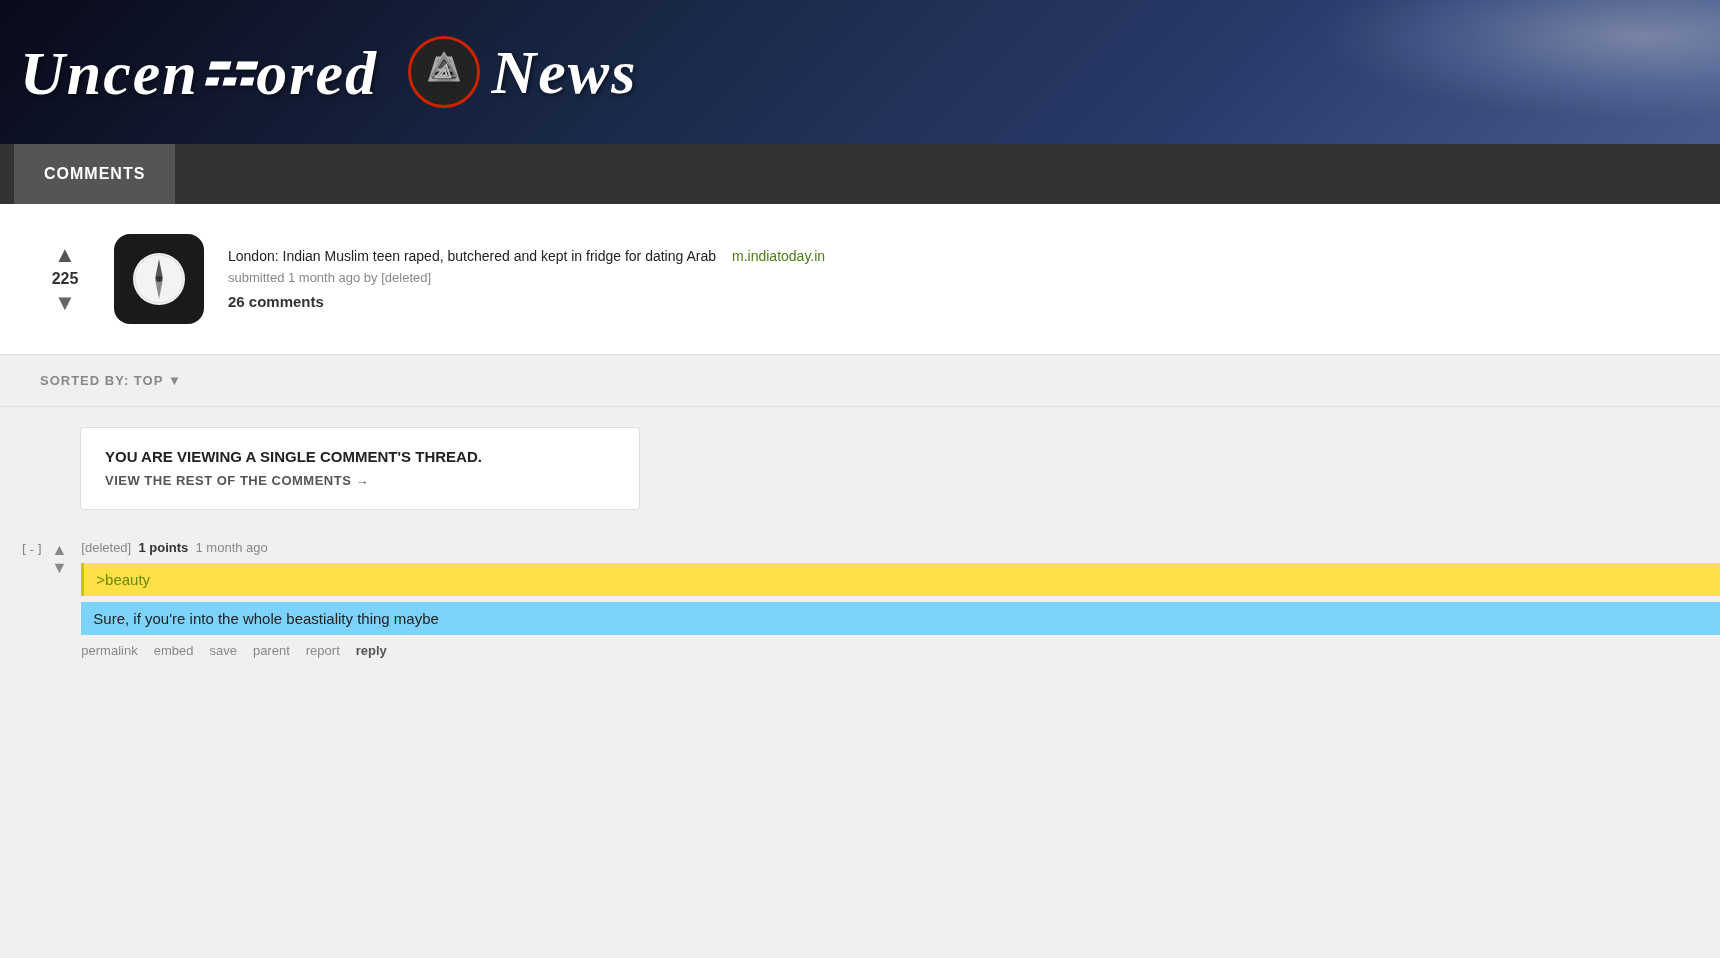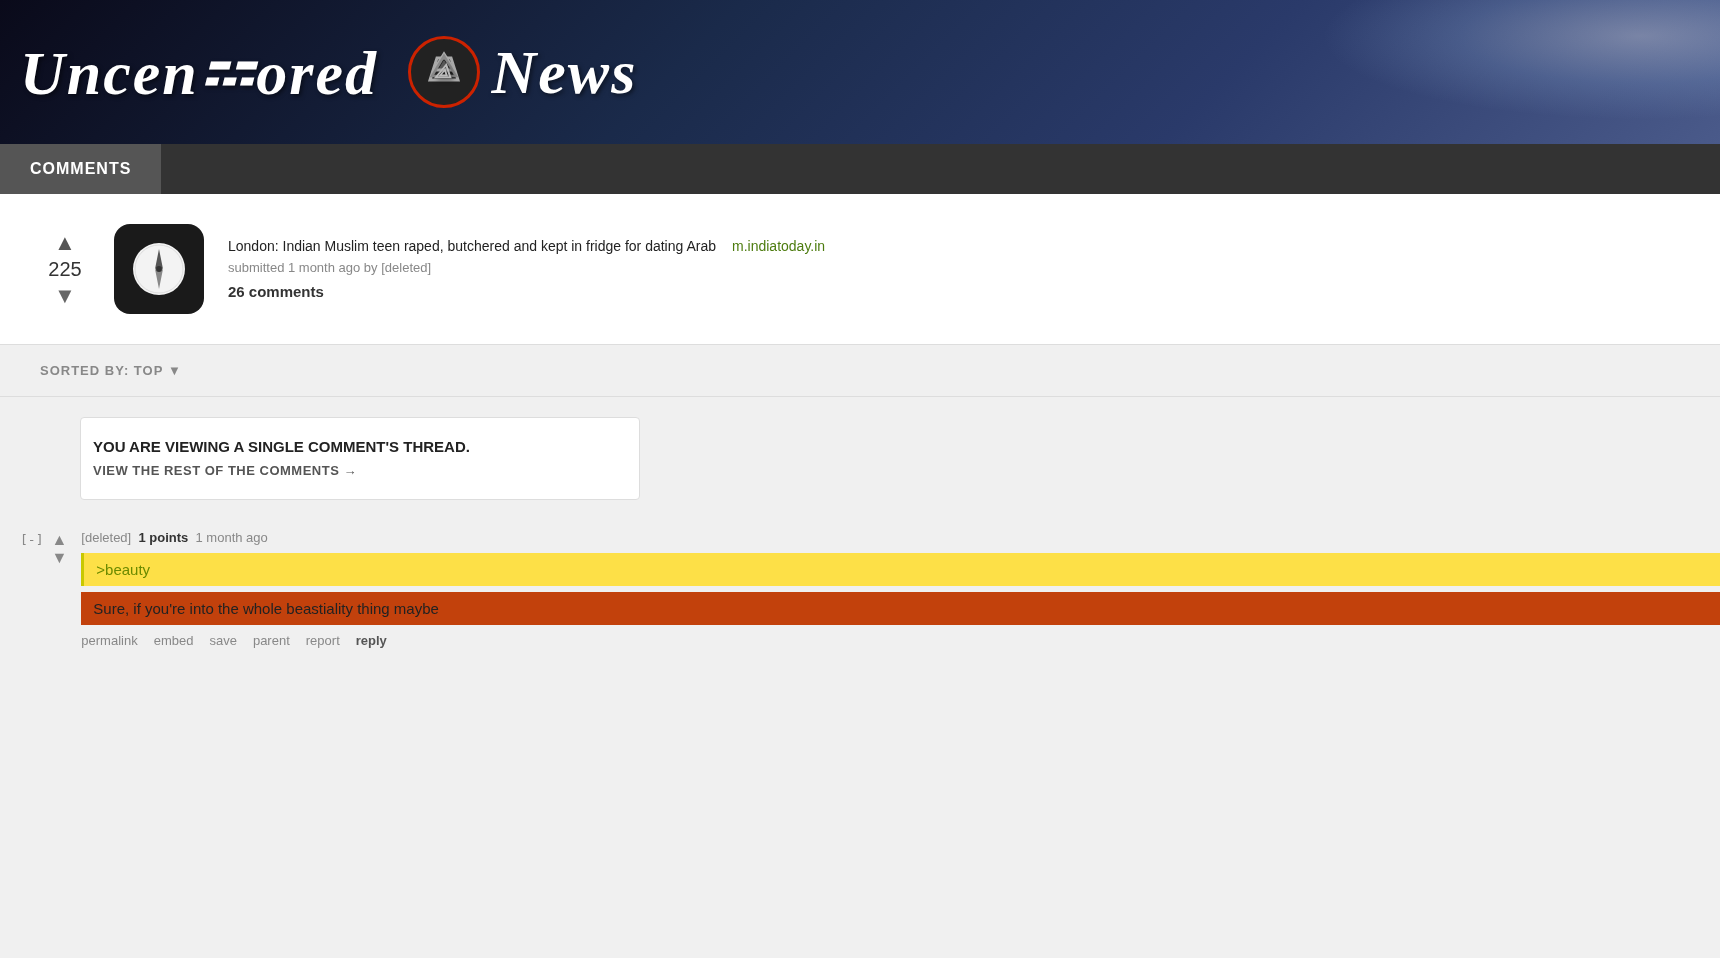--- a/index.html
+++ b/index.html
@@ -45,23 +45,24 @@
       flex-shrink: 0;
     }
     .valknut {
       width: 48px;
       height: 48px;
     }
 
     
     .nav-bar {
       background: #333;
-      height: 50px;
+      height: 60px;
       display: flex;
       align-items: stretch;
+      padding-left: 14px;
     }
     .nav-comments-tab {
       background: #555;
       color: white;
       font-weight: bold;
       font-size: 16px;
       letter-spacing: 1px;
       padding: 0 30px;
       display: flex;
       align-items: center;
@@ -86,22 +87,22 @@
     }
     .vote-arrow {
       font-size: 22px;
       color: #666;
       cursor: pointer;
       user-select: none;
       line-height: 1;
     }
     .vote-arrow.up { color: #555; }
     .vote-count {
-      font-size: 20px;
-      font-weight: normal;
+      font-size: 16px;
+      font-weight: bold;
       color: #333;
       text-align: center;
     }
     .post-icon {
       width: 90px;
       height: 90px;
       background: #1a1a1a;
       border-radius: 16px;
       display: flex;
       align-items: center;
@@ -158,21 +159,21 @@
       cursor: pointer;
     }
     .sort-label span { font-weight: bold; color: #888; }
 
     
     .thread-notice {
       background: white;
       border: 1px solid #ddd;
       border-radius: 4px;
       margin: 20px 40px;
-      padding: 20px 12px;
+      padding: 20px 24px;
       max-width: 560px;
     }
     .thread-notice-title {
       font-size: 15px;
       font-weight: bold;
       color: #222;
       margin-bottom: 6px;
     }
     .thread-notice-link {
       font-size: 13px;
@@ -237,21 +238,21 @@
     }
     .comment-quote {
       background: #fde047;
       border-left: 3px solid #c8c800;
       padding: 8px 12px;
       margin-bottom: 6px;
       font-size: 15px;
       color: #6b8a00;
     }
     .comment-text {
-      background: #c2410c;
+      background: #7dd3fc;
       padding: 8px 12px;
       font-size: 15px;
       color: #222;
       margin-bottom: 8px;
     }
     .comment-actions {
       font-size: 13px;
       color: #888;
       display: flex;
       gap: 16px;

